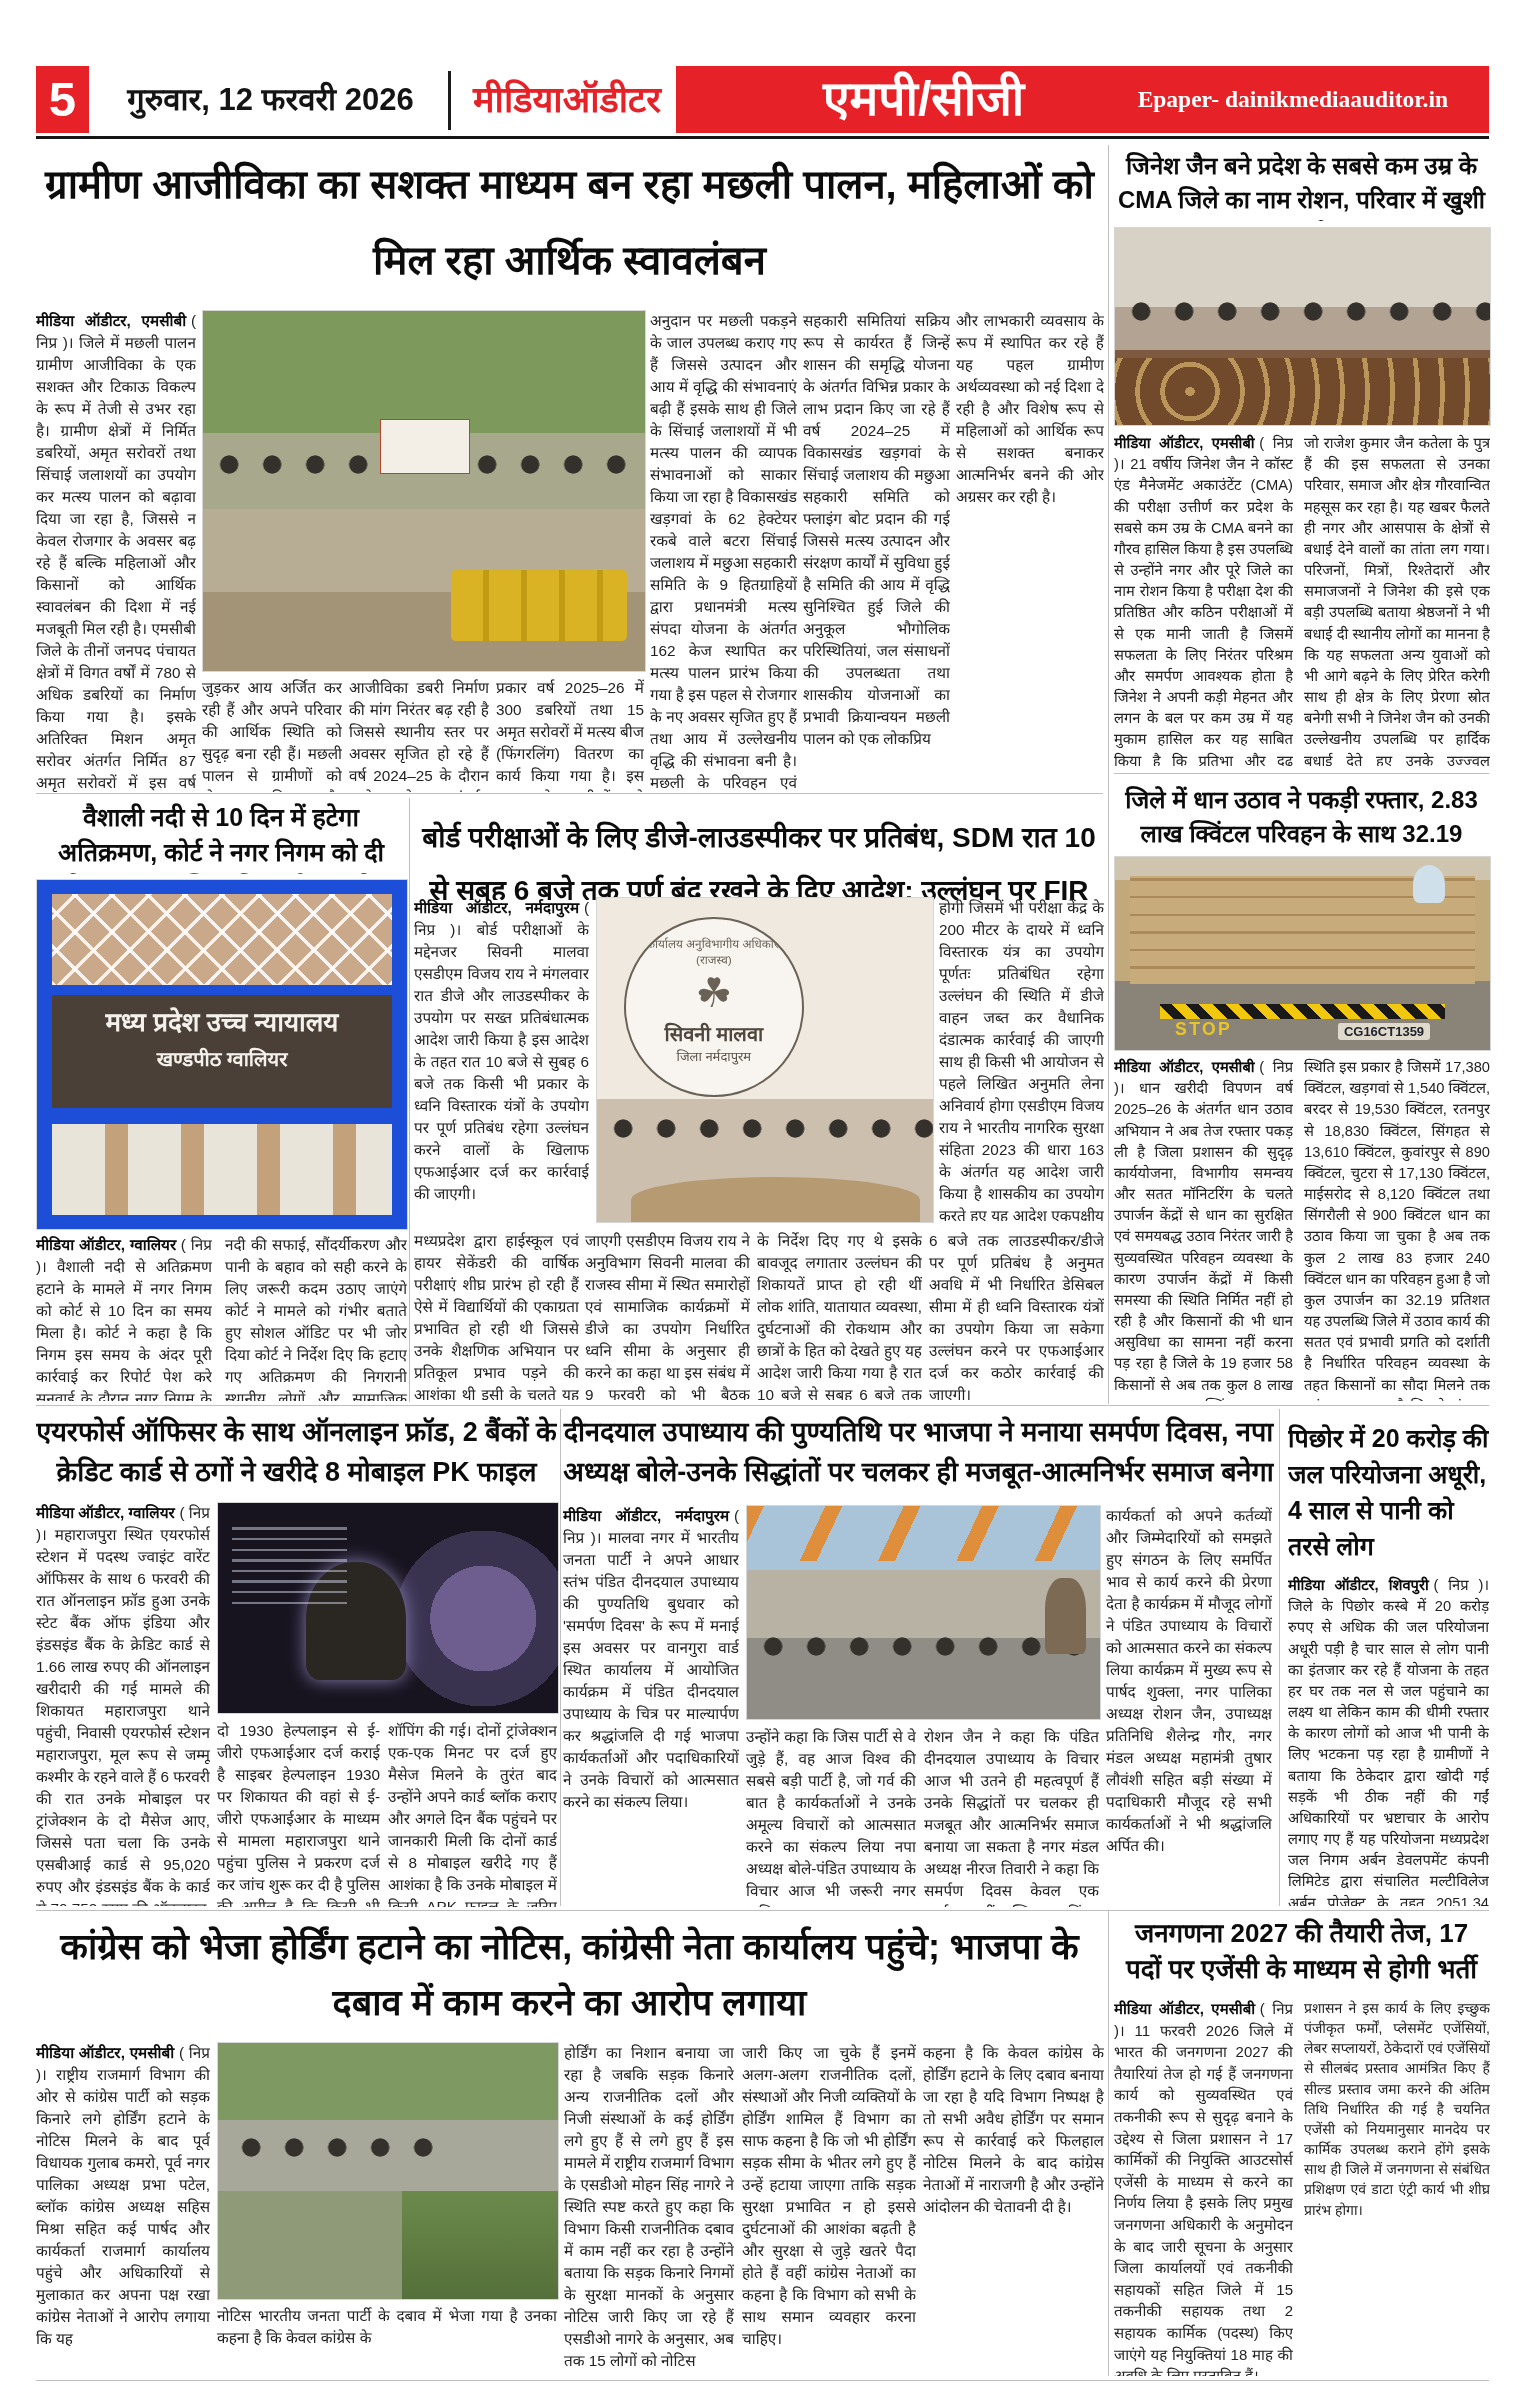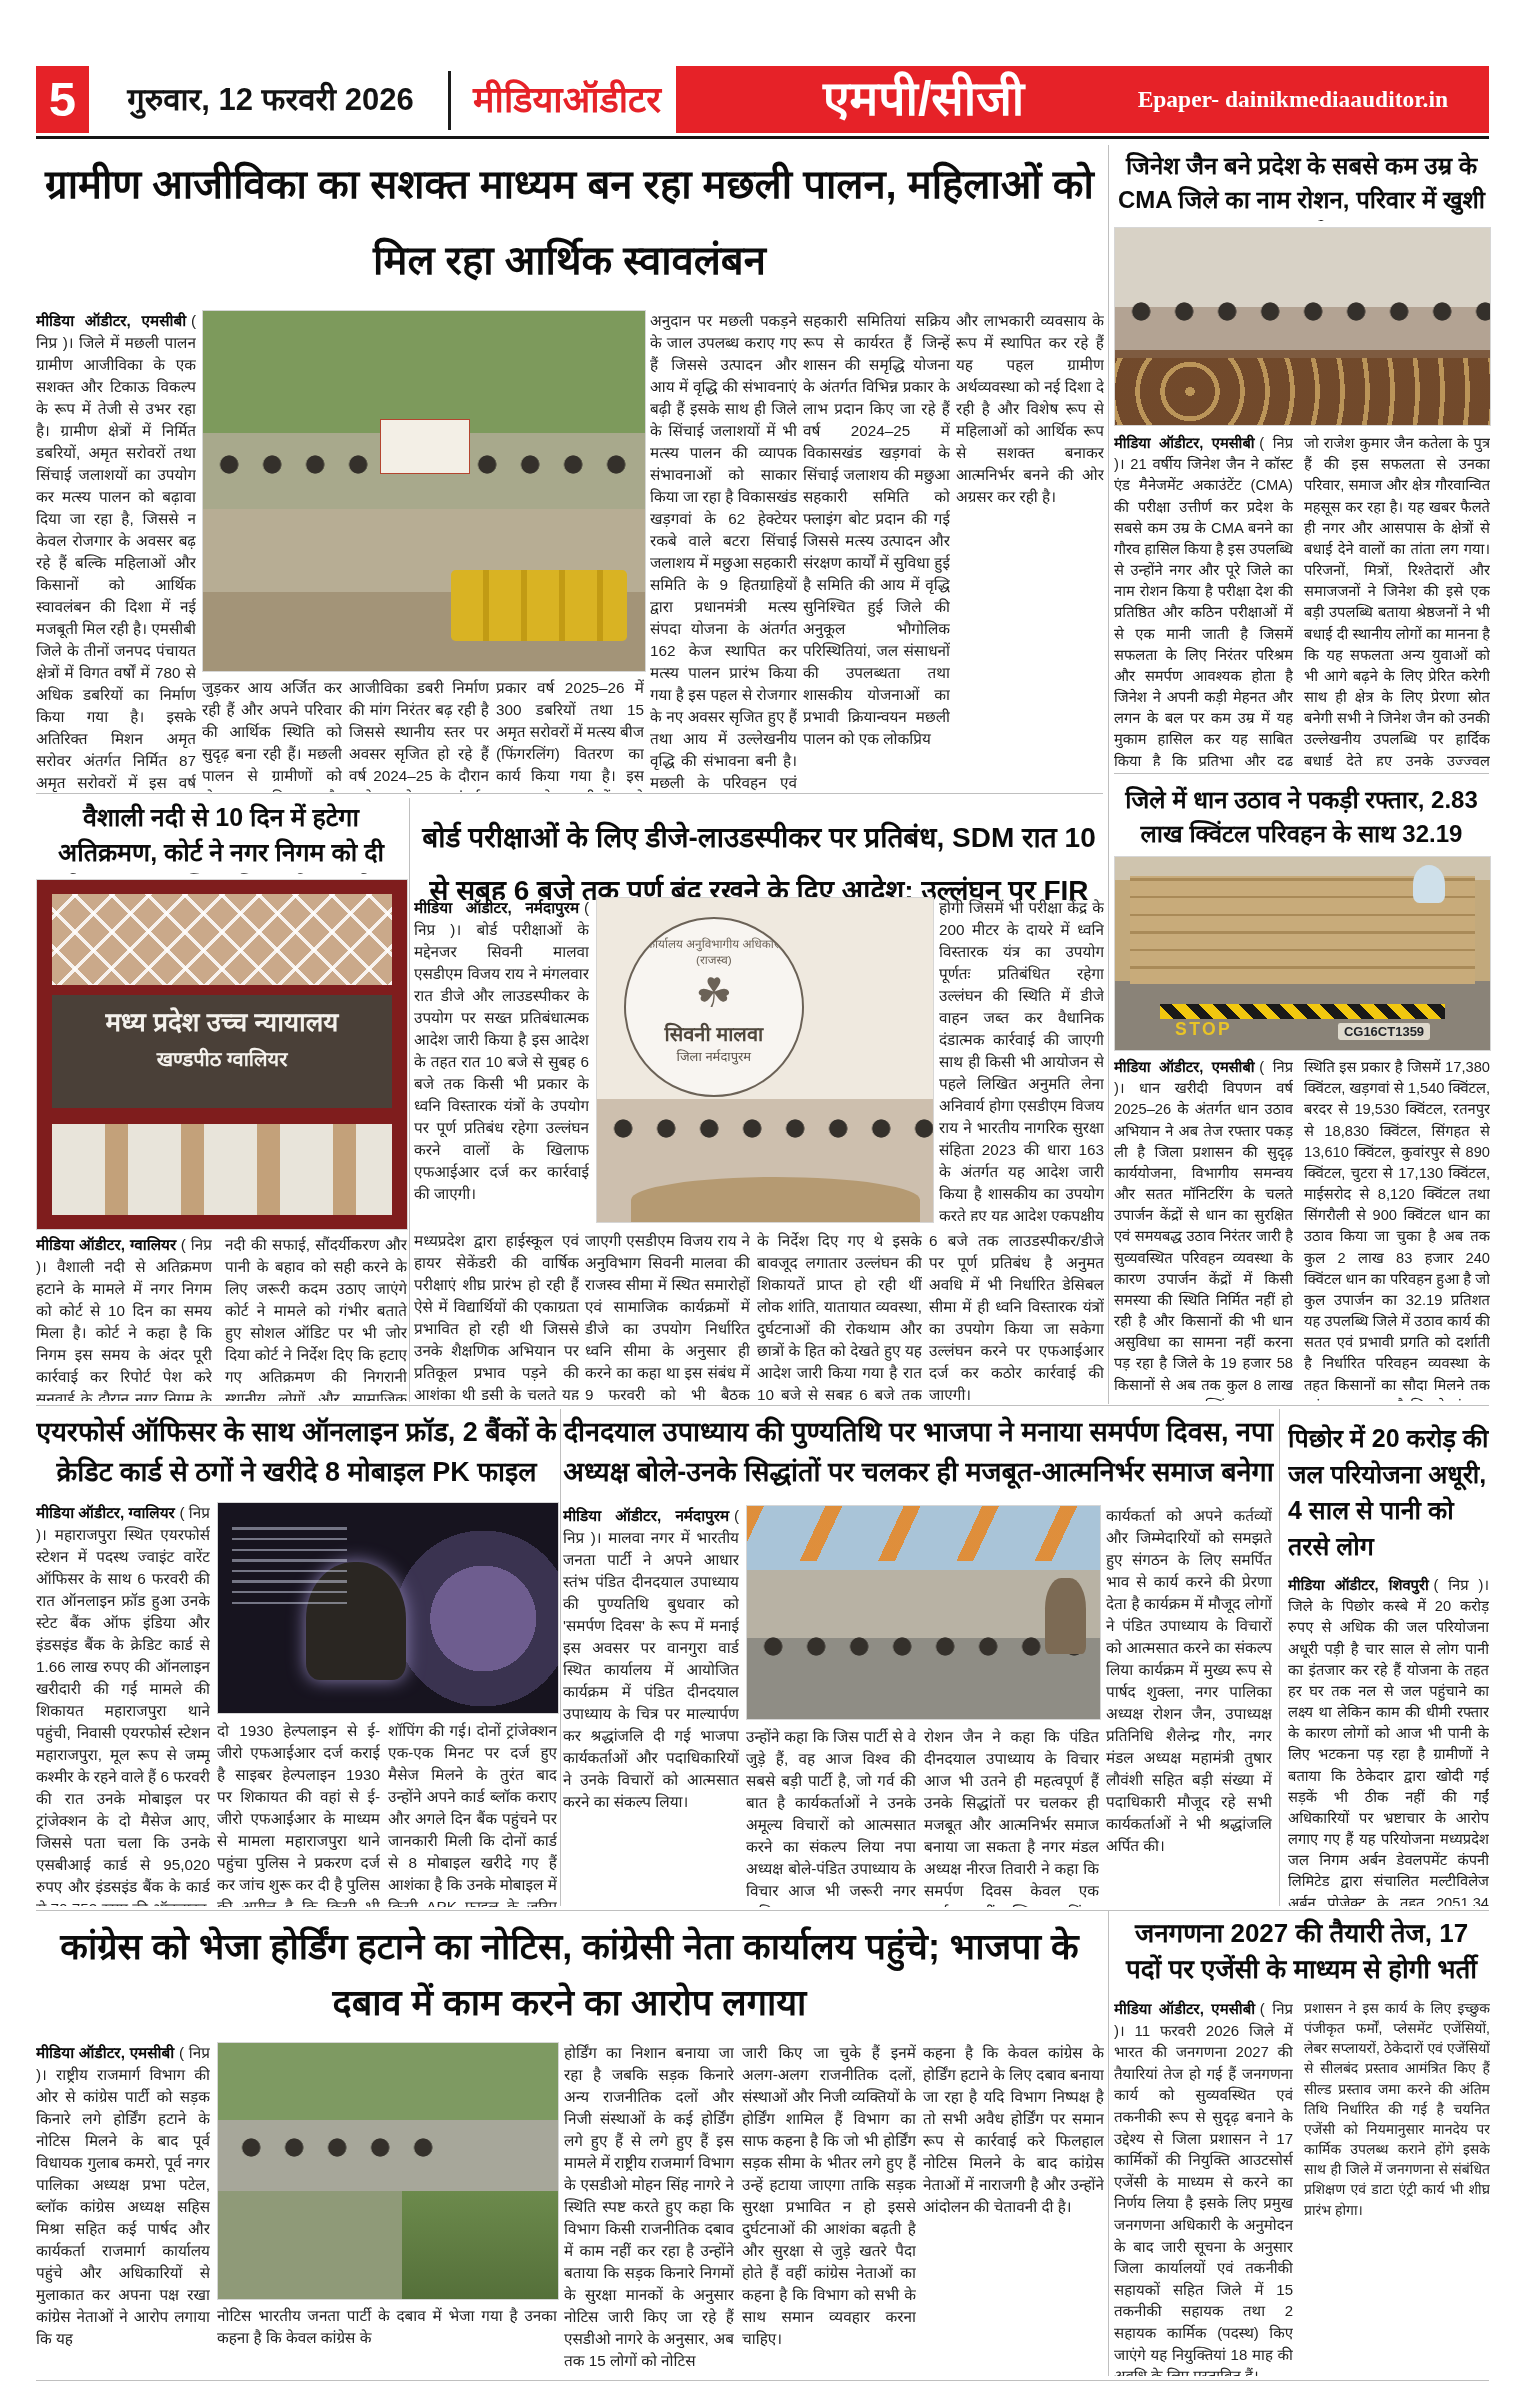--- a/index.html
+++ b/index.html
@@ -125,21 +125,21 @@
 
   <div class="abs bd" style="left:1114px;top:1057px;width:179px;height:344px;font-size:14.7px;">
     <p><span class="by">मीडिया ऑडीटर, एमसीबी</span><span>( निप्र )। धान खरीदी विपणन वर्ष 2025–26 के अंतर्गत धान उठाव अभियान ने अब तेज रफ्तार पकड़ ली है जिला प्रशासन की सुदृढ़ कार्ययोजना, विभागीय समन्वय और सतत मॉनिटरिंग के चलते उपार्जन केंद्रों से धान का सुरक्षित एवं समयबद्ध उठाव निरंतर जारी है सुव्यवस्थित परिवहन व्यवस्था के कारण उपार्जन केंद्रों में किसी समस्या की स्थिति निर्मित नहीं हो रही है और किसानों की भी धान असुविधा का सामना नहीं करना पड़ रहा है जिले के 19 हजार 58 किसानों से अब तक कुल 8 लाख 79 हजार 848 क्विंटल धान का उपार्जन किया गया है जिले के विभिन्न उपार्जन केंद्रों से धान उठाव</span></p>
   </div>
   <div class="abs bd" style="left:1304px;top:1057px;width:186px;height:344px;font-size:14.7px;">
       <p>स्थिति इस प्रकार है जिसमें 17,380 क्विंटल, खड़गवां से 1,540 क्विंटल, बरदर से 19,530 क्विंटल, रतनपुर से 18,830 क्विंटल, सिंगहत से 13,610 क्विंटल, कुवांरपुर से 890 क्विंटल, चुटरा से 17,130 क्विंटल, माईसरोद से 8,120 क्विंटल तथा सिंगरौली से 900 क्विंटल धान का उठाव किया जा चुका है अब तक कुल 2 लाख 83 हजार 240 क्विंटल धान का परिवहन हुआ है जो कुल उपार्जन का 32.19 प्रतिशत यह उपलब्धि जिले में उठाव कार्य की सतत एवं प्रभावी प्रगति को दर्शाती है निर्धारित परिवहन व्यवस्था के तहत किसानों का सौदा मिलने तक पहुंचाया जा रहा है जिससे भंडारण व्यवस्था संतुलित बनी हुई है।</p>
     </div>
 
   <div class="abs hl" style="left:36px;top:800px;width:370px;height:74px;font-size:25px;line-height:35px;">वैशाली नदी से 10 दिन में हटेगा अतिक्रमण, कोर्ट ने नगर निगम को दी मोहलत; सामाजिक निगरानी पर जोर</div>
 
-  <div class="abs ph" style="left:36px;top:879px;width:370px;height:349px;background:#7f1d1d;">
+  <div class="abs ph" style="left:36px;top:879px;width:370px;height:349px;background:#1d4ed8;">
     <div class="abs lattice" style="left:4%;top:4%;width:92%;height:26%;"></div>
     <div class="abs signband" style="left:4%;top:33%;width:92%;height:30%;padding-top:8.2px;">
       <div style="font-size:26px;">मध्य प्रदेश उच्च न्यायालय</div>
       <div style="font-size:20px;margin-top:5.9px;">खण्डपीठ  ग्वालियर</div>
     </div>
     <div class="abs" style="left:4%;bottom:4%;width:92%;height:26%;
                 background:repeating-linear-gradient(90deg,#e8e4da 0 53px,#c3a17a 53px 76px);"></div>
   </div>
 
   <div class="abs bd" style="left:36px;top:1234px;width:176px;height:167px;">

